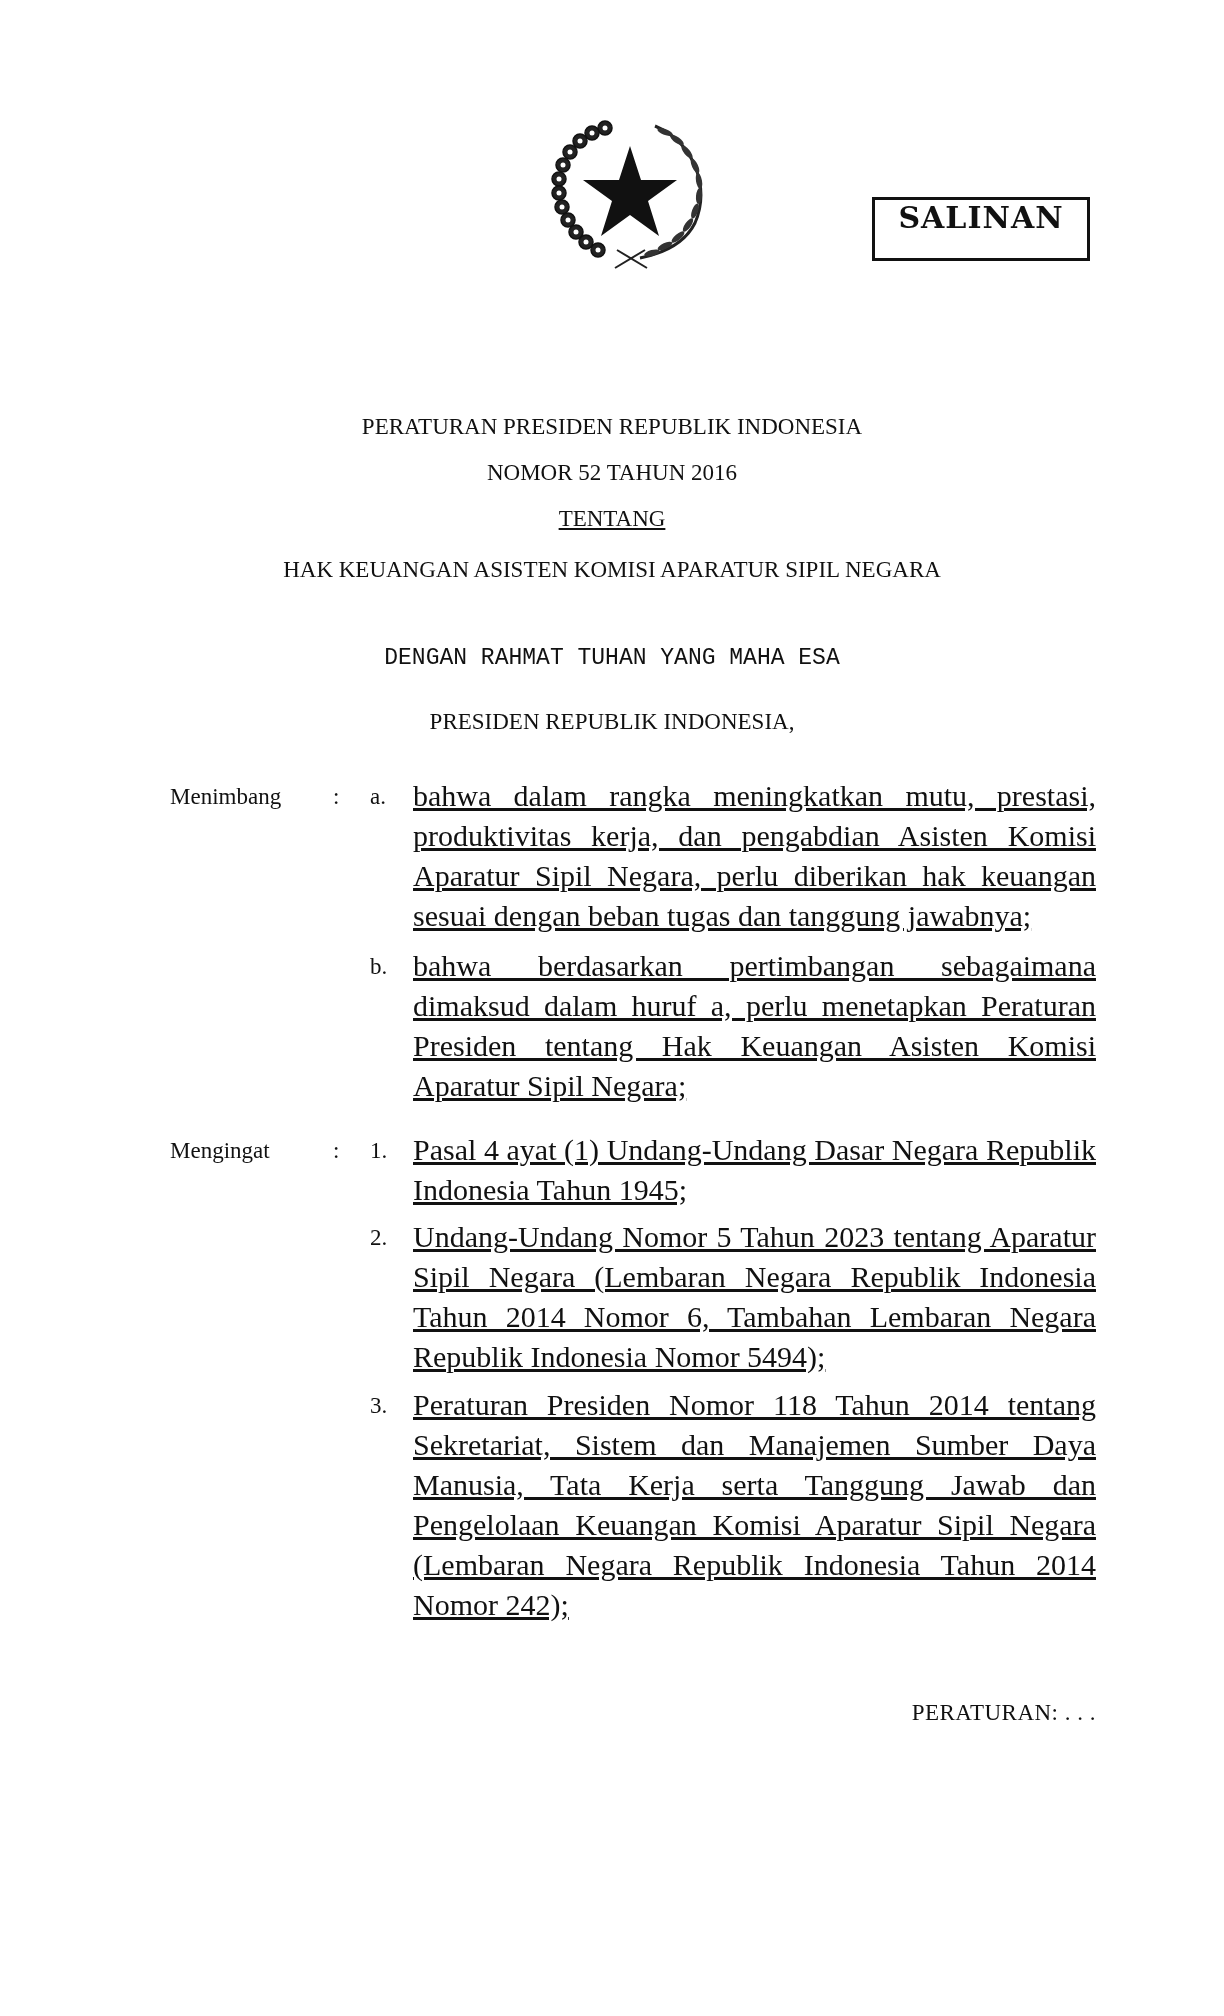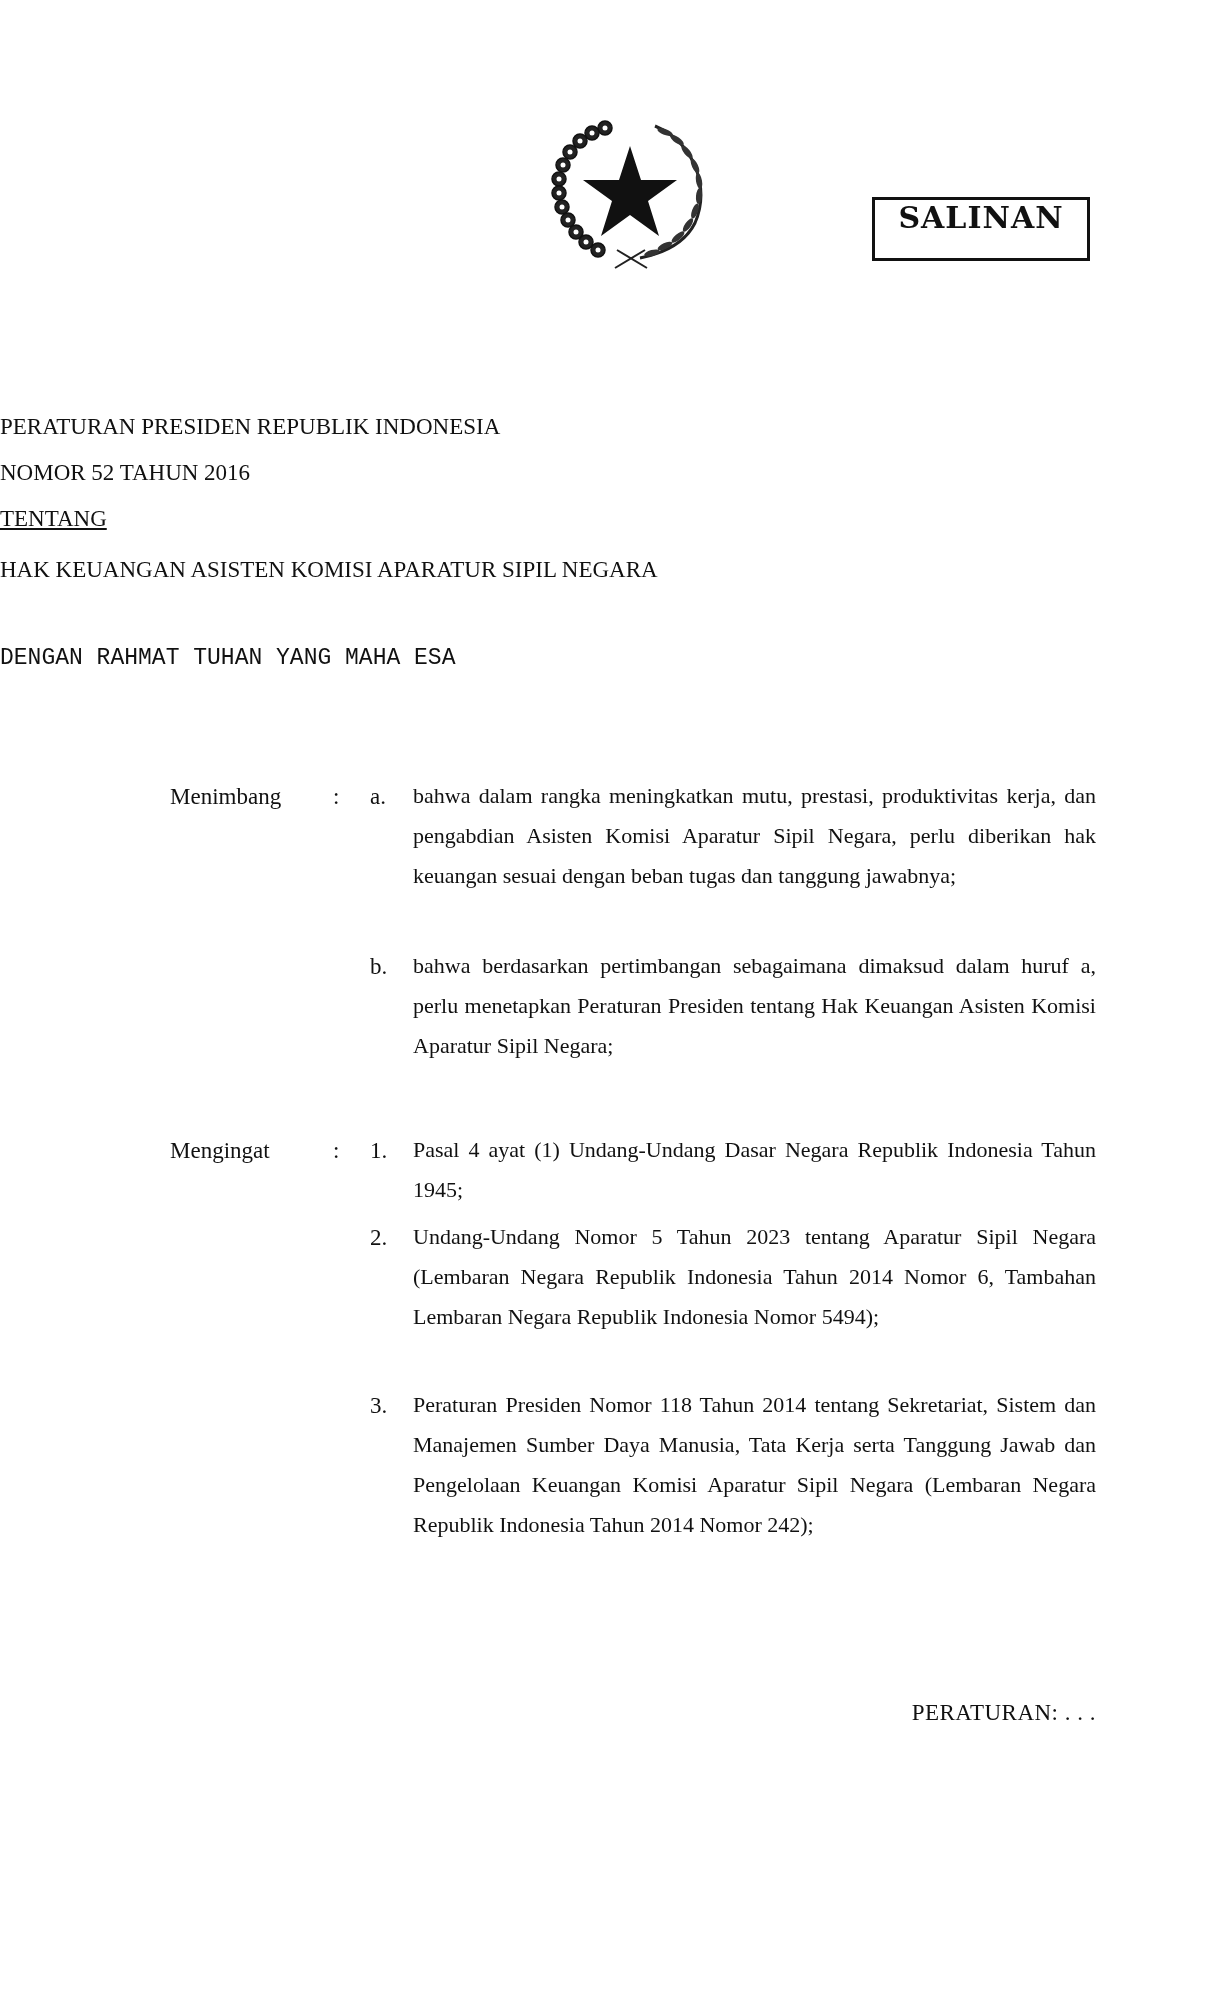--- a/index.html
+++ b/index.html
@@ -10,29 +10,29 @@
   .emblem { position: absolute; left: 545px; top: 118px; width: 170px; height: 160px; }
   .emblem-caption { position: absolute; left: 470px; top: 305px; width: 320px; text-align: center;
          font-family: "DejaVu Sans", "Liberation Sans", sans-serif; font-size: 17px; letter-spacing: 3px;
          line-height: 20px; color: #333333; }
 
   .stamp { position: absolute; left: 872px; top: 197px; width: 218px; height: 64px;
            border: 3px solid #111; box-sizing: border-box; display: flex; align-items: flex-start;
            justify-content: center; }
   .stamp-inner { font-family: "DejaVu Serif", serif; font-weight: bold; font-size: 30px; letter-spacing: 1px; }
 
-  .center-line { position: absolute; left: 0; width: 1224px; font-size: 23px;
+  .center-line { position: absolute; left: 0; width: 1224px; text-align: center; font-size: 23px;
                  font-family: "Liberation Serif", "DejaVu Serif", serif; }
 
   .section-label { position: absolute; left: 170px; font-size: 23px; font-family: "Liberation Serif", serif; }
   .section-colon { position: absolute; left: 333px; font-size: 23px; font-family: "Liberation Serif", serif; }
   .item-marker { position: absolute; left: 370px; font-size: 23px; font-family: "Liberation Serif", serif; }
-  .item-text { position: absolute; left: 413px; width: 683px; font-size: 22px;
+  .item-text { position: absolute; left: 413px; width: 683px; font-size: 30px;
                font-family: "Liberation Serif", serif; line-height: 40px; text-align: justify;
-               text-align-last: left; }
+               text-align-last: left; text-decoration: underline; }
 
   .closing { position: absolute; right: 128px; top: 1700px; font-size: 23px;
              font-family: "Liberation Serif", serif; letter-spacing: 0.5px; }
 </style>
 </head>
 <body>
 
 <div class="page">
 
   <div class="emblem">
@@ -91,20 +91,21 @@
   <div class="stamp">
     <span class="stamp-inner">SALINAN</span>
   </div>
 
   <div class="center-line" style="top:414px;">PERATURAN PRESIDEN REPUBLIK INDONESIA</div>
   <div class="center-line" style="top:460px;">NOMOR 52 TAHUN 2016</div>
   <div class="center-line" style="top:506px;text-decoration:underline;">TENTANG</div>
   <div class="center-line" style="top:557px;">HAK KEUANGAN ASISTEN KOMISI APARATUR SIPIL NEGARA</div>
 
   <div class="center-line" style="top:645px;font-family:Liberation Mono, monospace;">DENGAN RAHMAT TUHAN YANG MAHA ESA</div>
+  <div class="center-line" style="top:709px;">PRESIDEN REPUBLIK INDONESIA,</div>
 
   <div class="section-label" style="top:784px;">Menimbang</div>
   <div class="section-colon" style="top:784px;">:</div>
 
   <div class="item-marker" style="top:784px;">a.</div>
   <div class="item-text" style="top:776px;">bahwa dalam rangka meningkatkan mutu, prestasi, produktivitas kerja, dan pengabdian Asisten Komisi Aparatur Sipil Negara, perlu diberikan hak keuangan sesuai dengan beban tugas dan tanggung jawabnya;</div>
 
   <div class="item-marker" style="top:954px;">b.</div>
   <div class="item-text" style="top:946px;">bahwa berdasarkan pertimbangan sebagaimana dimaksud dalam huruf a, perlu menetapkan Peraturan Presiden tentang Hak Keuangan Asisten Komisi Aparatur Sipil Negara;</div>
 

